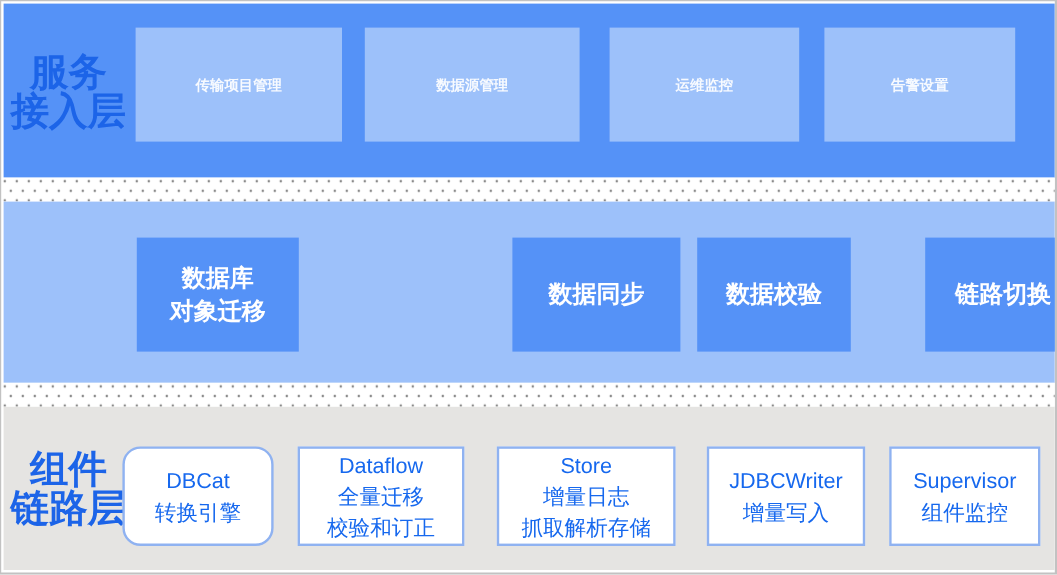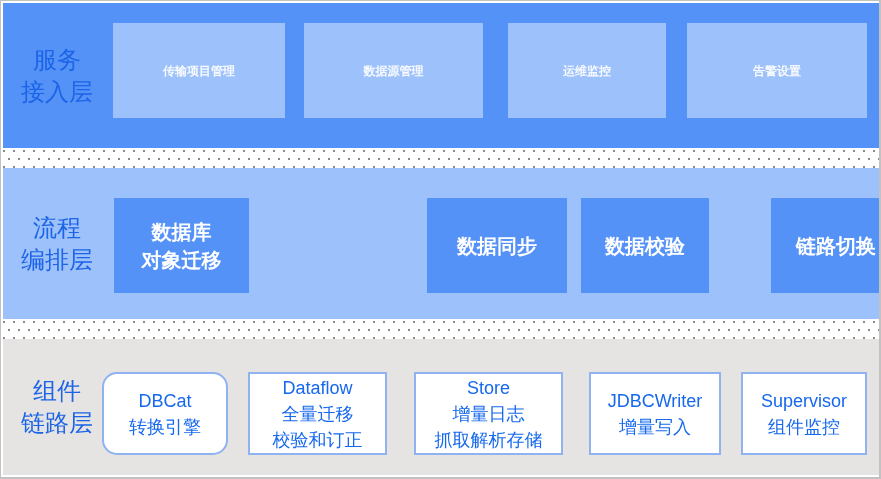--- a/index.html
+++ b/index.html
@@ -26,21 +26,21 @@
       radial-gradient(circle,var(--dot-gray) 1px,transparent 1.35px);
     background-size:10px 16px;
     background-position:2px 3px,7px 11px;
   }
   .sep-1{top:147px;}
   .sep-2{top:318px;}
   .layer-label{
     position:absolute;left:0;top:0;bottom:0;width:108px;
     display:flex;align-items:center;justify-content:center;
     white-space:pre-line;text-align:center;
-    font-size:24px;line-height:32px;font-weight:normal;
+    font-size:32px;line-height:32px;font-weight:bold;
     color:var(--label-blue);
   }
   .box{
     position:absolute;
     display:flex;align-items:center;justify-content:center;
     white-space:pre-line;text-align:center;
     box-sizing:border-box;
   }
   .band-top .box{
     top:20px;height:95px;
@@ -66,28 +66,26 @@
 <body>
 
 <div id="stage">
 
   <div class="band band-top">
     <div class="layer-label">服务
 接入层</div>
     <div class="box" style="left:110px;width:172px;">传输项目管理</div>
     <div class="box" style="left:301px;width:179px;">数据源管理</div>
     <div class="box" style="left:505px;width:158px;">运维监控</div>
-    <div class="box" style="left:684px;width:180px;font-family:Liberation Serif, serif;">告警设置</div>
+    <div class="box" style="left:684px;width:159px;font-family:Liberation Serif, serif;">告警设置</div>
   </div>
 
   <div class="sep sep-1"></div>
 
   <div class="band band-mid">
-    <div class="layer-label">流程
-编排层</div>
     <div class="box" style="left:111px;width:135px;">数据库
 对象迁移</div>
     <div class="box" style="left:424px;width:140px;">数据同步</div>
     <div class="box" style="left:578px;width:128px;">数据校验</div>
     <div class="box" style="left:768px;width:130px;">链路切换</div>
   </div>
 
   <div class="sep sep-2"></div>
 
   <div class="band band-bottom">

